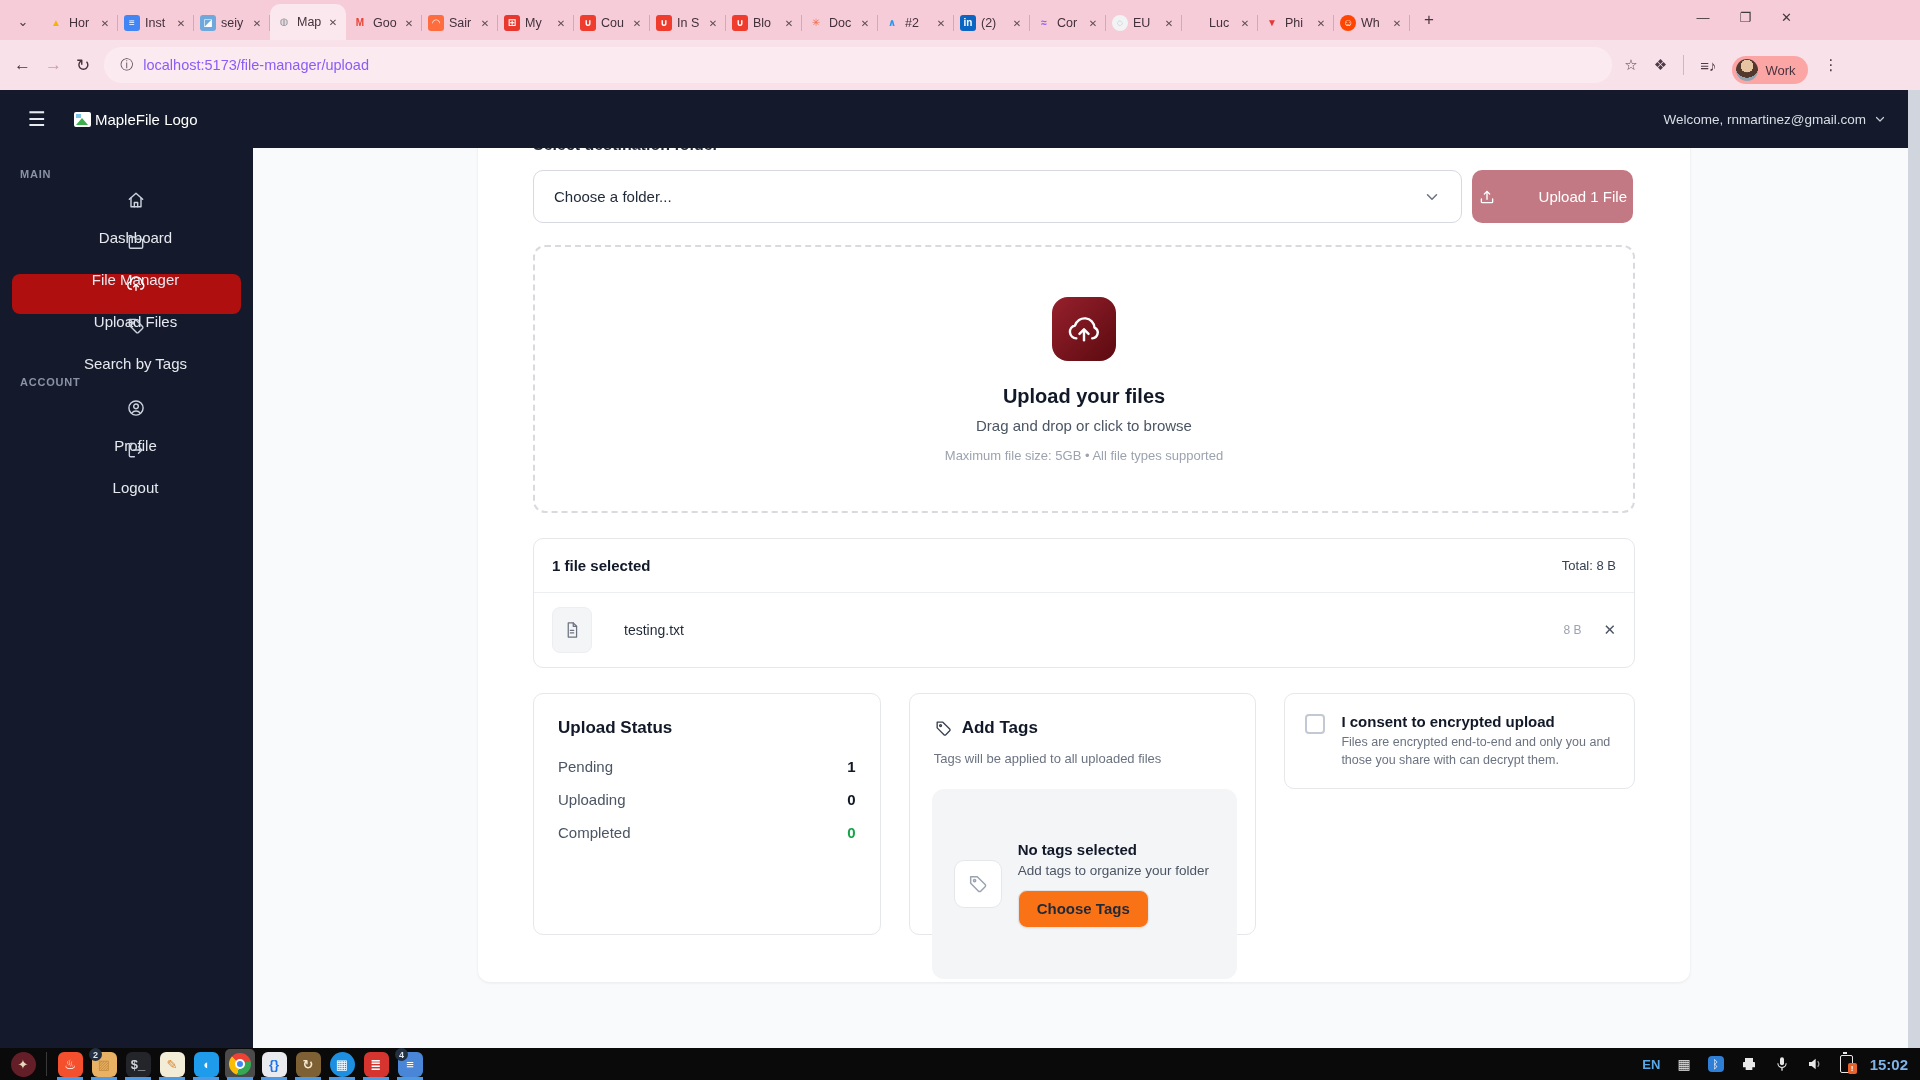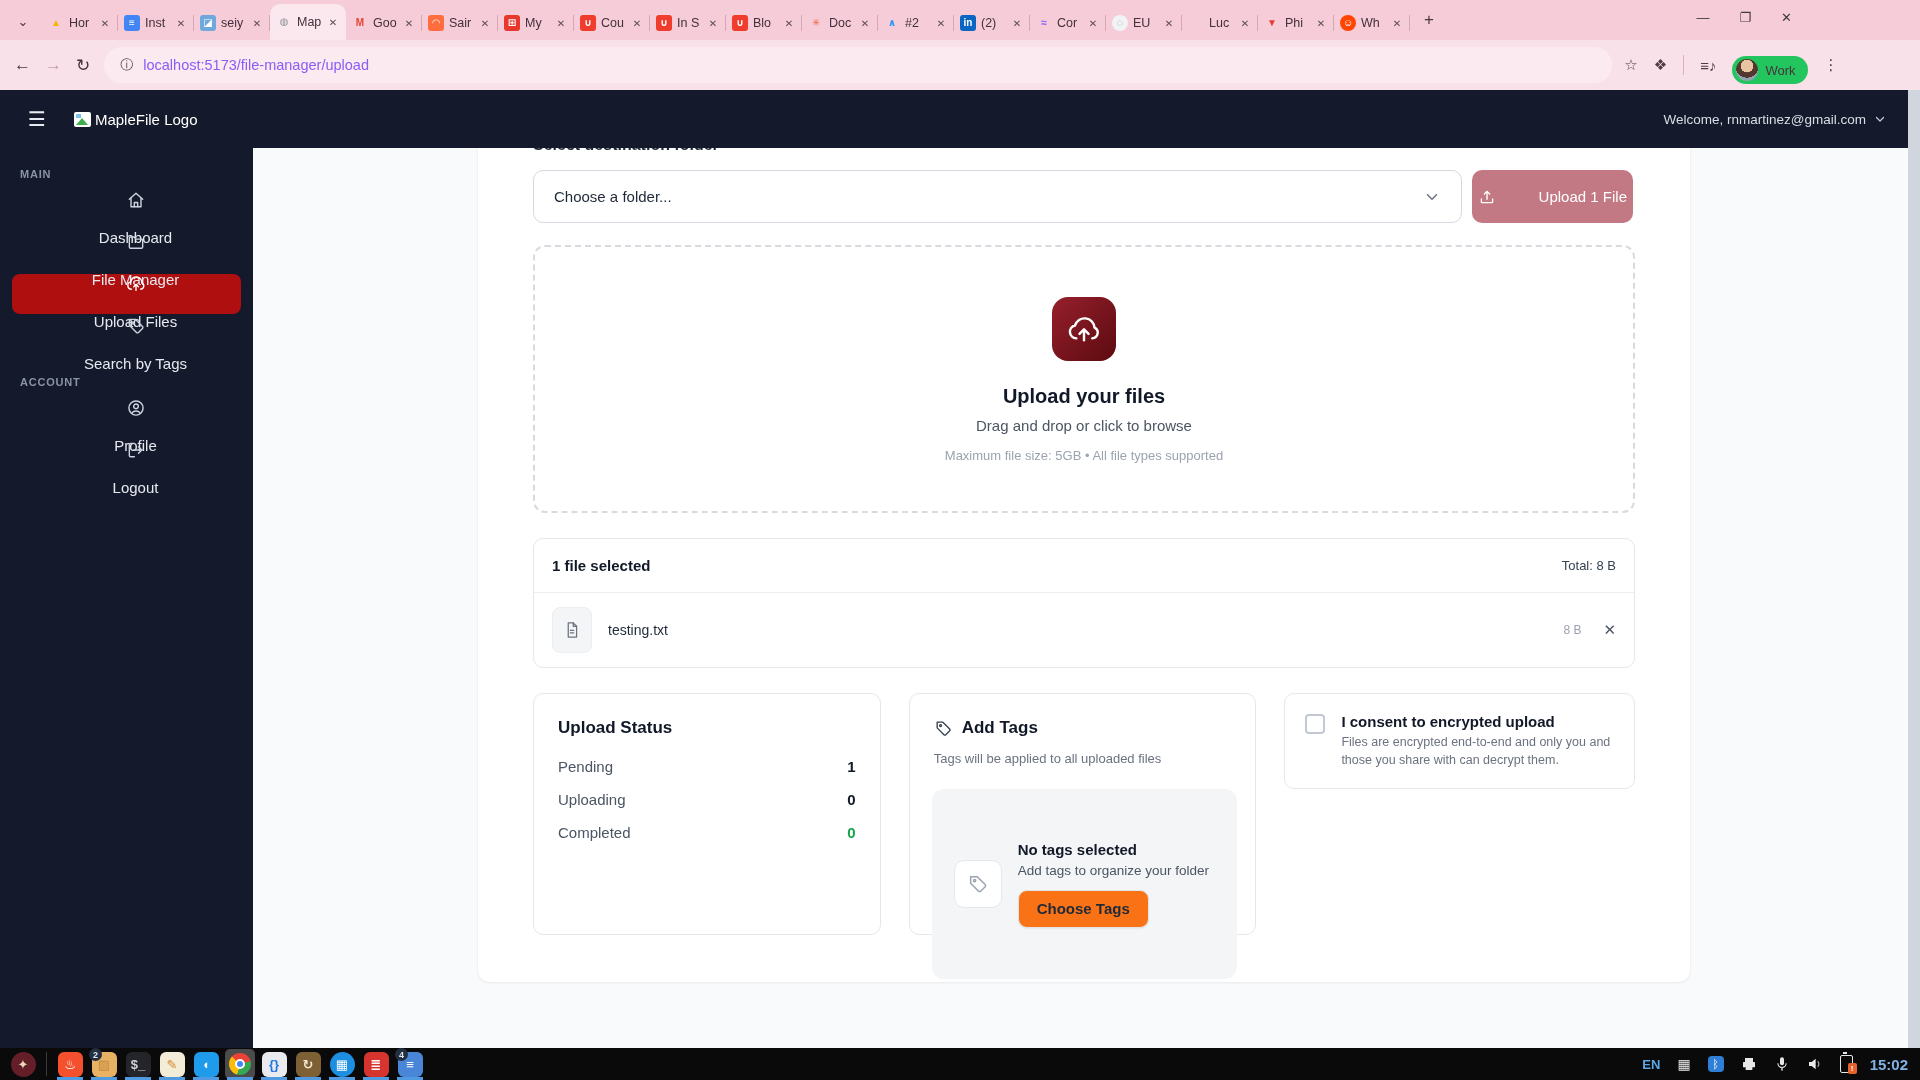--- a/index.html
+++ b/index.html
@@ -26,21 +26,21 @@
   .win-controls span{cursor:pointer;}
   .toolbar{position:absolute;top:40px;left:0;right:0;height:50px;background:#f9e1ea;display:flex;align-items:center;}
   .nav-ic{font-size:17px;color:#46323c;margin-left:14px;cursor:pointer;}
   .nav-ic.fwd{color:#c59fae;}
   .url-pill{margin-left:14px;height:36px;width:1508px;background:#fbebf1;border-radius:18px;display:flex;align-items:center;padding:0 16px;box-sizing:border-box;}
   .url-info{font-size:13px;color:#5aununited4650;color:#5a4650;margin-right:10px;}
   .url-text{font-size:14.5px;color:#8b5cf6;}
   .tool-right{display:flex;align-items:center;margin-left:12px;gap:16px;}
   .tool-ic{font-size:15px;color:#4f3b45;cursor:pointer;}
   .tool-sep{width:1px;height:20px;background:#d8b2c0;}
-  .profile-pill{display:flex;align-items:center;background:#22c55e;border-radius:14px;height:28px;padding:0 12px 0 4px;gap:7px;cursor:pointer;margin-top:10px;}
+  .profile-pill{display:flex;align-items:center;background:#fca5a5;border-radius:14px;height:28px;padding:0 12px 0 4px;gap:7px;cursor:pointer;margin-top:10px;}
   .avatar{width:22px;height:22px;border-radius:50%;background:radial-gradient(circle at 50% 32%,#e7c5a2 0 34%,#53382e 35% 62%,#8fa3b0 63%);}
   .profile-name{font-size:13px;color:#4a323d;}
   
   .app-header{position:absolute;top:90px;left:0;width:1920px;height:58px;background:#141a2b;z-index:20;display:flex;align-items:center;}
   .hamburger{margin-left:28px;color:#e7eaf0;font-size:20px;cursor:pointer;}
   .logo{display:flex;align-items:center;margin-left:28px;gap:4px;}
   .broken-img{width:17px;height:15px;background:#fff;border-radius:2px;position:relative;overflow:hidden;}
   .broken-img::before{content:"";position:absolute;left:2px;top:2px;width:5px;height:4px;background:#7ec3e8;}
   .broken-img::after{content:"";position:absolute;left:2px;bottom:2px;border-left:6px solid transparent;border-right:6px solid transparent;border-bottom:7px solid #3fae4e;}
   .logo-text{color:#ffffff;font-size:15px;}
@@ -68,21 +68,21 @@
   .dz-title{margin-top:24px;font-size:20px;font-weight:bold;color:#111827;}
   .dz-sub{margin-top:9px;font-size:15px;color:#4b5563;}
   .dz-hint{margin-top:14px;font-size:13px;color:#9ca3af;}
   .files-card{margin-top:25px;border:1px solid #e5e7eb;border-radius:10px;background:#fff;}
   .files-head{height:53px;display:flex;align-items:center;justify-content:space-between;padding:0 18px;border-bottom:1px solid #edeef2;}
   .files-title{font-size:15px;font-weight:bold;color:#111827;}
   .files-total{font-size:13px;color:#374151;}
   .file-row{height:74px;display:flex;align-items:center;padding:0 18px;}
   .file-ic-box{width:38px;height:44px;border-radius:8px;background:#f4f5f7;border:1px solid #eceef1;display:flex;align-items:center;justify-content:center;}
   .file-ic-box svg{width:20px;height:20px;stroke:#6b7280;stroke-width:1.5;fill:none;stroke-linecap:round;stroke-linejoin:round;}
-  .file-name{margin-left:16px;font-size:14px;color:#1f2937;flex:1;}
+  .file-name{margin-left:32px;font-size:14px;color:#1f2937;flex:1;}
   .file-size{font-size:12px;color:#9ca3af;margin-right:22px;}
   .file-remove{font-size:15px;color:#4b5563;cursor:pointer;}
   .cards-row{margin-top:25px;display:flex;gap:28px;align-items:flex-start;}
   .card{background:#fff;border:1px solid #e5e7eb;border-radius:10px;box-sizing:border-box;}
   .status-card{width:349px;height:242px;padding:24px;}
   .card-title{font-size:17px;font-weight:bold;color:#111827;}
   .status-rows{margin-top:20px;}
   .status-row{display:flex;justify-content:space-between;margin-bottom:16px;font-size:15px;}
   .status-row .lab{color:#4b5563;}
   .status-row .val{font-weight:bold;color:#111827;}

